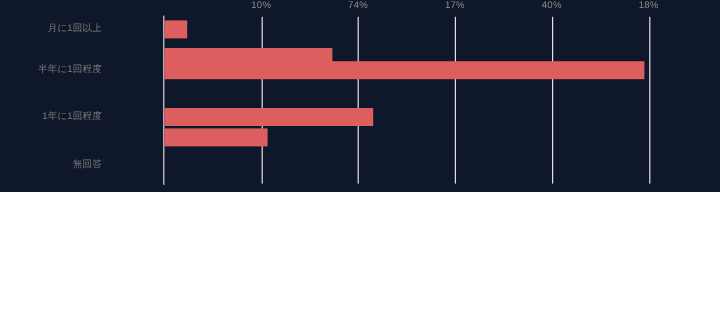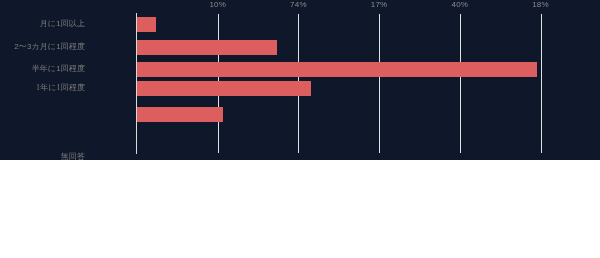--- a/index.html
+++ b/index.html
@@ -107,33 +107,32 @@
       <div class="tick-label" style="left: 379.1px;">17%</div>
       <div class="tick-label" style="left: 459.8px;">40%</div>
       <div class="tick-label" style="left: 540.5px;">18%</div>
     </div>
   <div id="rows">
       <div class="cat-row" style="top: 14px;">
         <div class="cat-label">月に1回以上</div>
         <div class="bar" style="width: 19.368px; height: 15px; background: rgb(221, 94, 94);"></div>
       </div>
       <div class="cat-row" style="top: 36.5px;">
-        <div class="cat-label">2〜3カ月に1回程度</div>
         <div class="bar" style="width: 140.418px; height: 15px; background: rgb(221, 94, 94);"></div>
       </div>
-      <div class="cat-row" style="top: 59px;">
+      <div class="cat-row" style="top: 48px;">
         <div class="cat-label">半年に1回程度</div>
         <div class="bar" style="width: 400.272px; height: 15px; background: rgb(221, 94, 94);"></div>
       </div>
-      <div class="cat-row" style="top: 78px; font-family: Liberation Serif, serif;">
+      <div class="cat-row" style="top: 87px;">
         <div class="cat-label">1年に1回程度</div>
         <div class="bar" style="width: 173.505px; height: 15px; background: rgb(221, 94, 94);"></div>
       </div>
       <div class="cat-row" style="top: 104px;">
         <div class="bar" style="width: 85.542px; height: 15px; background: rgb(221, 94, 94);"></div>
       </div>
-      <div class="cat-row" style="top: 126.5px; margin-top: 20px;">
+      <div class="cat-row" style="top: 126.5px;">
         <div class="cat-label">無回答</div>
       </div>
     </div>
 
   <div id="bottom-blank"></div>
 </div>
 
 </body></html>

